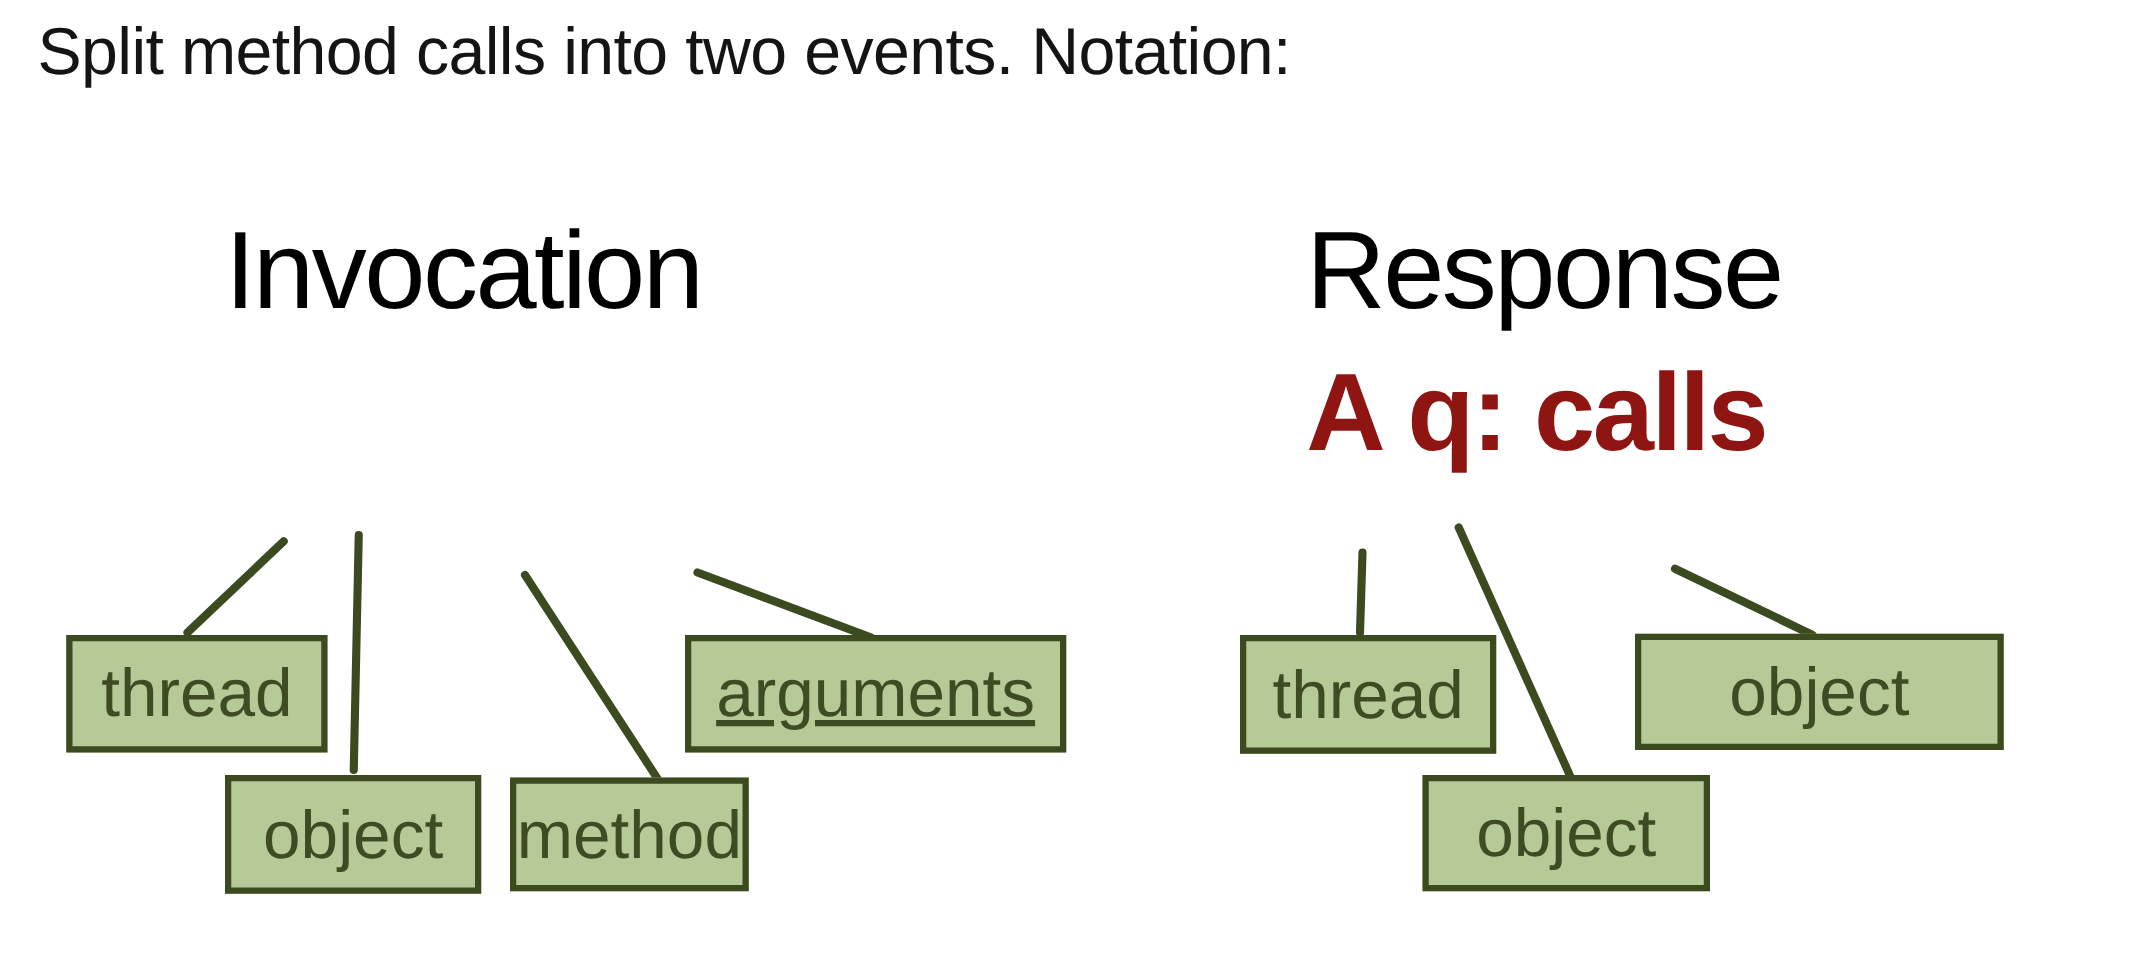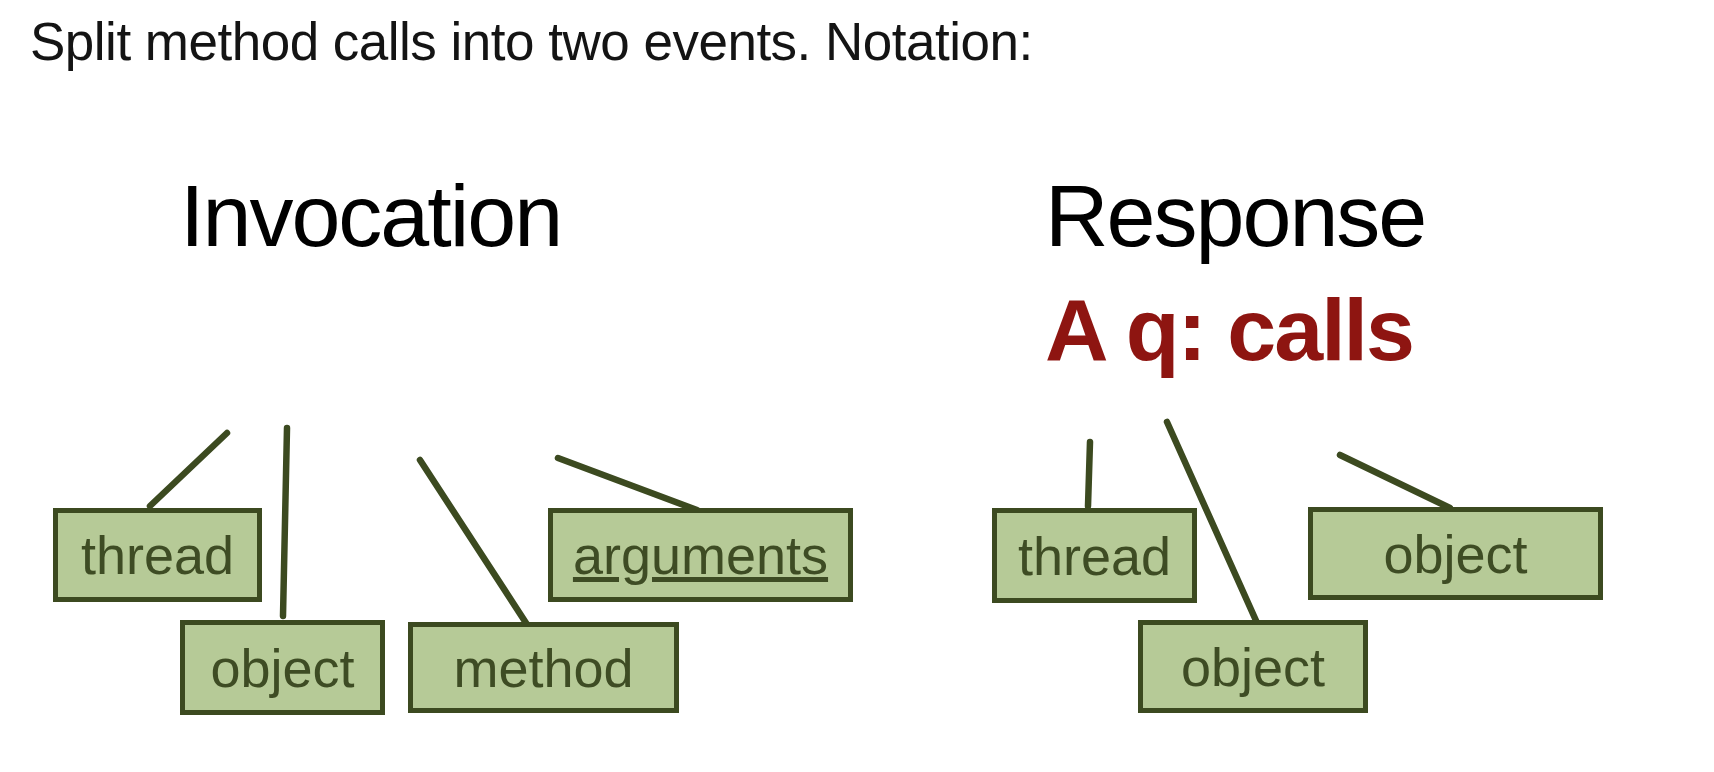--- a/index.html
+++ b/index.html
@@ -46,21 +46,21 @@
     box-sizing:border-box;
     background:var(--box-fill);
     border:5px solid var(--box-border);
     color:var(--box-text);
     font-size:54px;line-height:1;
     display:flex;align-items:center;justify-content:center;
     white-space:nowrap;
   }
   .box-thread-inv   {left:53px;  top:508px; width:209px; height:94px;}
   .box-object-inv   {left:180px; top:620px; width:205px; height:95px;}
-  .box-method-inv   {left:408px; top:622px; width:271px; height:91px;}
+  .box-method-inv   {left:408px; top:622px; width:191px; height:91px;}
   .box-arguments-inv{left:548px; top:508px; width:305px; height:94px;text-decoration:underline;}
   .box-thread-res   {left:992px; top:508px; width:205px; height:95px;}
   .box-object-res   {left:1138px;top:620px; width:230px; height:93px;}
   .box-result-res   {left:1308px;top:507px; width:295px; height:93px;}
   .connector-layer{
     position:absolute;left:0;top:0;width:1714px;height:772px;
     pointer-events:none;
   }
   .connector-layer line{
     stroke:var(--connector-line);

